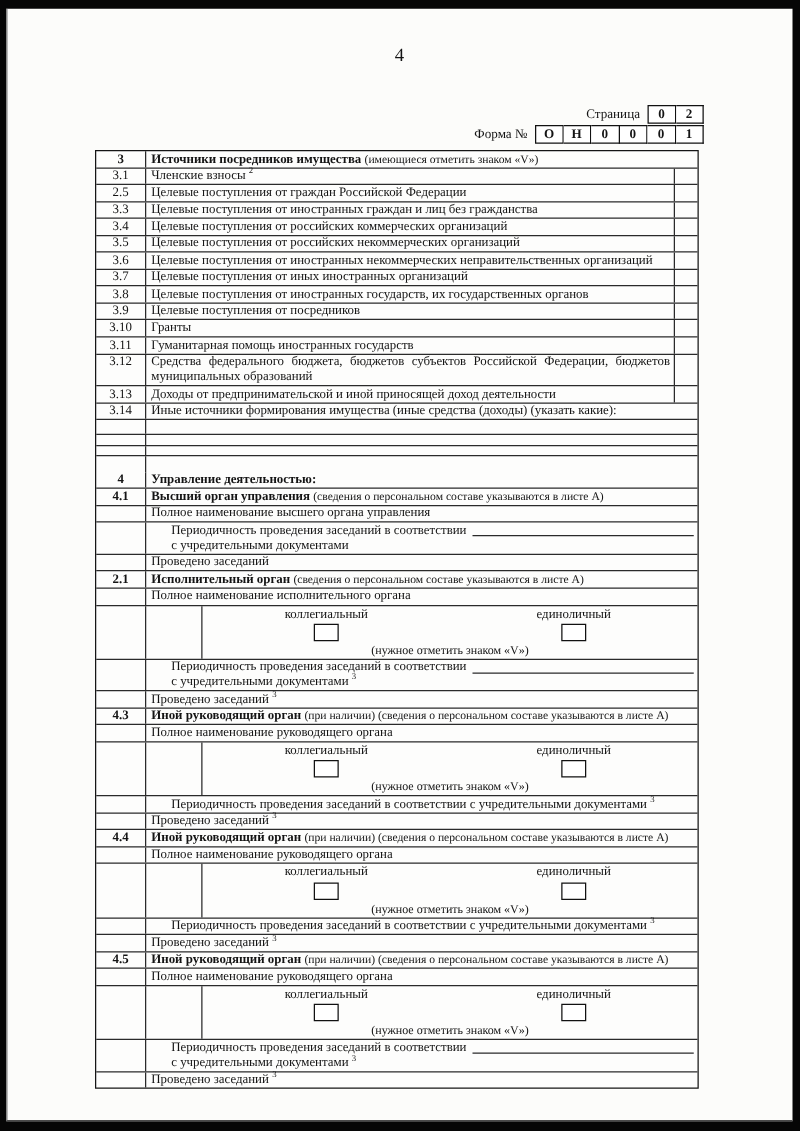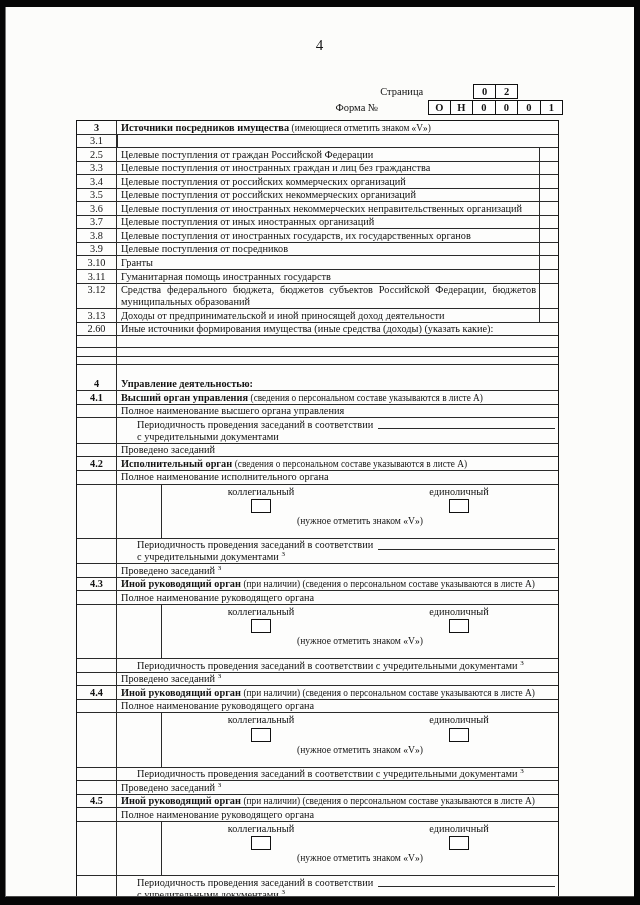--- a/index.html
+++ b/index.html
@@ -4,21 +4,21 @@
 <style>
   * { box-sizing: border-box; margin: 0; padding: 0; }
   html,body { width:640px; height:905px; }
   body { background:#060606; font-family:"Liberation Serif", serif; color:#141414; position:relative; }
   .page { position:absolute; top:7px; left:5px; right:6px; bottom:8px; background:#fcfcfa;
           border-left:1px solid #777; border-bottom:1px solid #4a4a4a; overflow:hidden; }
   .pagenum { margin-top:30px; text-align:center; font-size:15px; letter-spacing:1px; }
 
   
   .formhead { position:absolute; top:77px; right:71px; }
-  .fh-row { display:flex; justify-content:center; align-items:center; margin-bottom:1px;gap:44px; }
+  .fh-row { display:flex; justify-content:flex-end; align-items:center; margin-bottom:1px; }
   .fh-label { font-size:10.5px; margin-right:6px; white-space:nowrap; }
   .boxes { display:flex; }
   .box { width:22.5px; height:15px; border:1.4px solid #111; border-left:none;
          display:flex; align-items:center; justify-content:center;
          font-size:10.5px; font-weight:bold; background:#fff; }
   .box:first-child { border-left:1.4px solid #111; }
 
   
   .main-table { position:absolute; top:113px; left:70px; width:483px; border:1.6px solid #151515; background:#fdfdfc; }
   .row { display:flex; border-bottom:1px solid #2a2a2a; min-height:12.4px; font-size:10.3px; line-height:1.17; }
@@ -36,21 +36,21 @@
 
   
   .pline { display:flex;margin-left:16px; }
   .pline .rule { flex:1 1 auto; border-bottom:1px solid #2a2a2a; margin:0 0 1.5px 5px; }
 
   
   .typeblock { margin-left:44px; border-left:1px solid #2a2a2a; padding:1px 0 1px; }
   .typecols { display:flex; }
   .typecol { flex:1 1 50%; display:flex; flex-direction:column; align-items:center; }
   .cbx { width:20px; height:14px; border:1.4px solid #111; background:#fff; margin-top:1px; }
-  .marknote { text-align:center; font-size:9.6px; margin-top:2px; padding-bottom:11px; }
+  .marknote { text-align:center; font-size:9.6px; margin-top:2px; padding-bottom:0; }
 </style>
 </head>
 <body>
 
 <div class="page">
 
   <div class="pagenum">4</div>
 
   <div class="formhead">
     <div class="fh-row">
@@ -73,20 +73,21 @@
     </div>
   </div>
 
   <div class="main-table" id="main-table">
       <div class="row hdr">
         <div class="num bold">3</div>
         <div class="cell"><span class="bold">Источники посредников имущества </span><span class="note">(имеющиеся отметить знаком «V»)</span></div>
       </div>
       <div class="row">
         <div class="num">3.1</div>
+        <div class="cell">Членские взносы <sup>2</sup></div>
         <div class="mark"></div>
       </div>
       <div class="row">
         <div class="num">2.5</div>
         <div class="cell">Целевые поступления от граждан Российской Федерации</div>
         <div class="mark"></div>
       </div>
       <div class="row">
         <div class="num">3.3</div>
         <div class="cell">Целевые поступления от иностранных граждан и лиц без гражданства</div>
@@ -136,21 +137,21 @@
         <div class="num">3.12</div>
         <div class="cell justify">Средства федерального бюджета, бюджетов субъектов Российской Федерации, бюджетов муниципальных образований</div>
         <div class="mark"></div>
       </div>
       <div class="row">
         <div class="num">3.13</div>
         <div class="cell">Доходы от предпринимательской и иной приносящей доход деятельности</div>
         <div class="mark"></div>
       </div>
       <div class="row">
-        <div class="num">2.60</div>
+        <div class="num">3.14</div>
         <div class="cell">Иные источники формирования имущества (иные средства (доходы) (указать какие):</div>
       </div>
       <div class="row" style="min-height: 12px;">
         <div class="num"></div>
         <div class="cell"></div>
       </div>
       <div class="row" style="min-height: 9px;">
         <div class="num"></div>
         <div class="cell"></div>
       </div>
@@ -184,21 +185,21 @@
           <div class="pline">
             <span>с учредительными документами</span>
           </div>
         </div>
       </div>
       <div class="row">
         <div class="num"></div>
         <div class="cell">Проведено заседаний</div>
       </div>
       <div class="row hdr">
-        <div class="num bold">4.2</div>
+        <div class="num bold">2.1</div>
         <div class="cell"><span class="bold">Исполнительный орган </span><span class="note">(сведения о персональном составе указываются в листе А)</span></div>
       </div>
       <div class="row">
         <div class="num"></div>
         <div class="cell">Полное наименование исполнительного органа</div>
       </div>
       <div class="row">
         <div class="num"></div>
         <div class="cell" style="padding: 0px;">
           <div class="typeblock">

